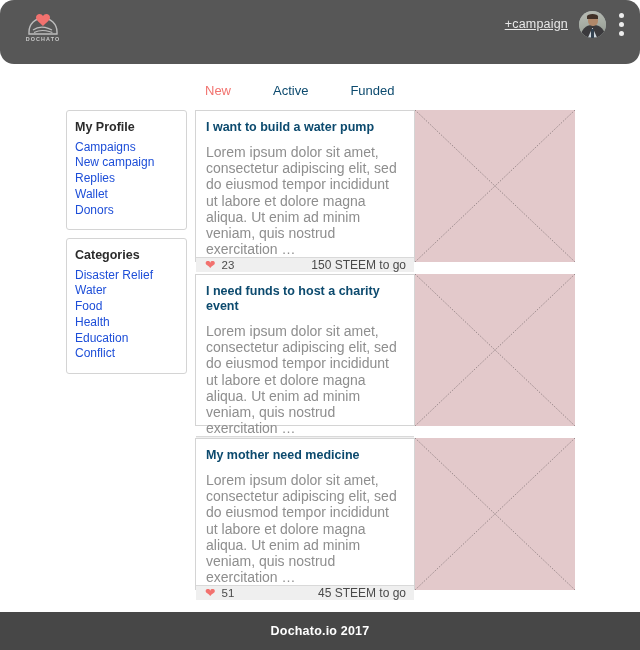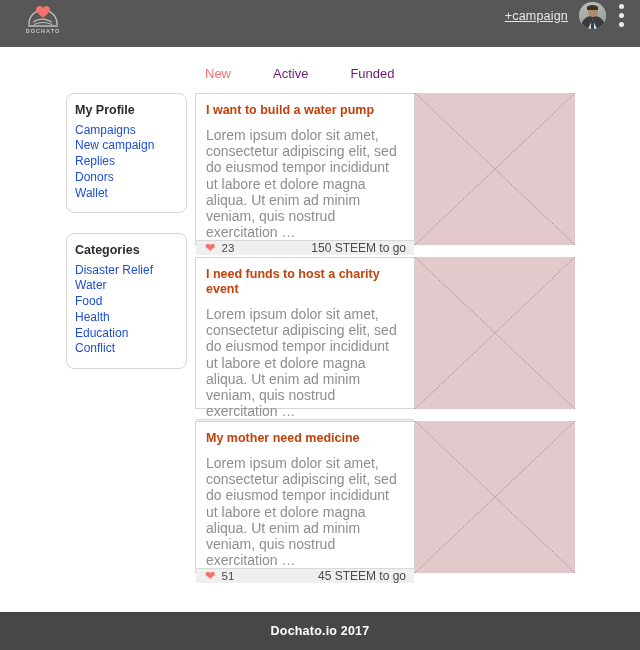--- a/index.html
+++ b/index.html
@@ -11,26 +11,27 @@
 
   body {
     background: #ffffff;
     font-family: "Liberation Sans", sans-serif;
     position: relative;
     overflow: hidden;
   }
 
   
   .header {
-    height: 47px;
+    height: 64px;
     background: #575757;
     display: flex;
     align-items: center;
     justify-content: space-between;
     padding: 0 14px 16px 20px;
+    border-radius: 14px;
   }
 
   .logo {
     width: 46px;
     height: 40px;
     position: relative;
     display: flex;
     flex-direction: column;
     align-items: center;
     justify-content: center;
@@ -127,42 +128,42 @@
     background: #ededed;
   }
 
   
   .tabs {
     display: flex;
     gap: 42px;
     padding: 19px 0 0 205px;
     font-size: 13px;
   }
-  .tab { color: #701a75; }
+  .tab { color: #0c4a6e; }
   .tab.active { color: #f2736f; }
 
   
   .page {
     display: flex;
     padding: 12px 0 0 0;
     align-items: flex-start;
   }
 
   
   .sidebar {
     width: 121px;
     margin-left: 66px;
     flex: none;
   }
   .panel {
     border: 1px solid #d4d4d4;
-    border-radius: 8px;
+    border-radius: 3px;
     background: #fff;
     padding: 9px 0 11px 8px;
-    margin-bottom: 20px;
+    margin-bottom: 8px;
   }
   .panel-title {
     font-size: 12.5px;
     font-weight: bold;
     color: #2b2b2b;
     margin-bottom: 5px;
   }
   .panel-item {
     font-size: 12px;
     color: #1d4ed8;
@@ -187,21 +188,21 @@
     background: #fff;
     display: flex;
     flex-direction: column;
     justify-content: space-between;
     flex: none;
   }
   .card-main { padding: 9px 10px 0 10px; }
   .card-title {
     font-size: 12.5px;
     font-weight: bold;
-    color: #c2410c;
+    color: #0c4a6e;
     margin-bottom: 9px;
     line-height: 15px;
   }
   .card-text {
     font-size: 14px;
     color: #8e8e8e;
     line-height: 16.2px;
   }
   .card-footer {
     border-top: 1px solid #d9d9d9;
@@ -300,22 +301,22 @@
 
 <div class="page">
 
   <div class="sidebar">
 
     <div class="panel">
       <div class="panel-title">My Profile</div>
       <div class="panel-item">Campaigns</div>
       <div class="panel-item">New campaign</div>
       <div class="panel-item">Replies</div>
+      <div class="panel-item">Wallet</div>
       <div class="panel-item">Donors</div>
-      <div class="panel-item">Wallet</div>
     </div>
 
     <div class="panel">
       <div class="panel-title">Categories</div>
       <div class="panel-item">Disaster Relief</div>
       <div class="panel-item">Water</div>
       <div class="panel-item">Food</div>
       <div class="panel-item">Health</div>
       <div class="panel-item">Education</div>
       <div class="panel-item">Conflict</div>

